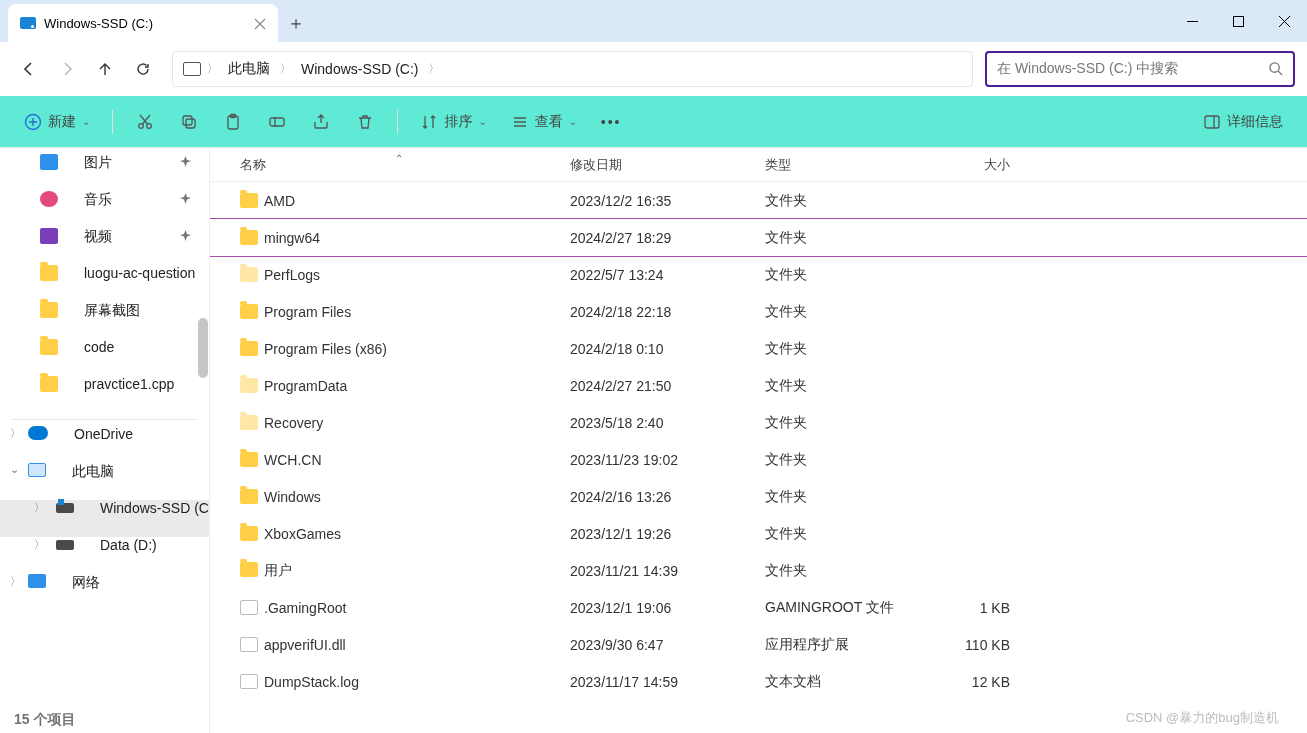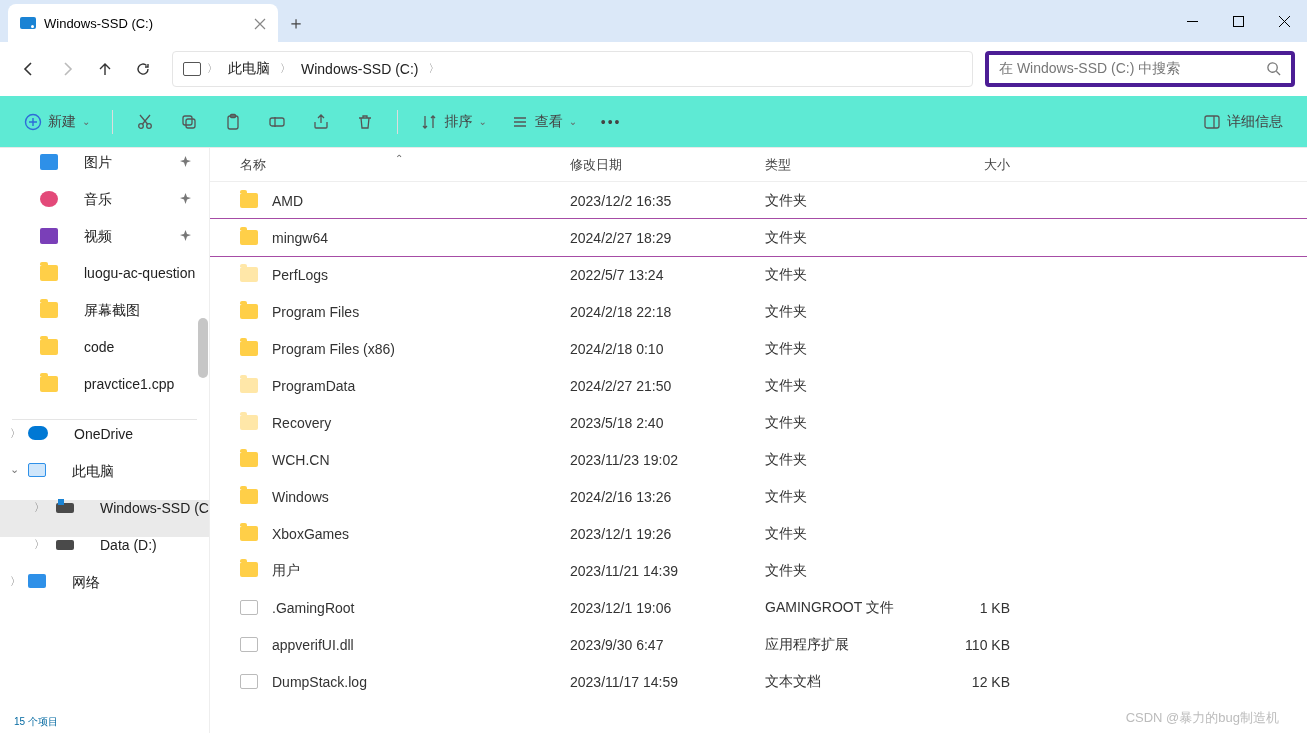--- a/index.html
+++ b/index.html
@@ -19,21 +19,21 @@
   .wc svg { width:11px; height:11px; }
 
   
   .navbar { height:54px; background:#fff; display:flex; align-items:center; padding:0 12px; gap:4px; border-bottom:1px solid #fff;}
   .nav-btn { width:34px; height:34px; display:flex; align-items:center; justify-content:center; border-radius:4px; color:#555;}
   .nav-btn.disabled { color:#bbb;}
   .breadcrumb { flex:1; height:36px; border:1px solid #e5e5e5; border-radius:4px; display:flex; align-items:center; padding:0 6px; margin:0 8px;}
   .bc-seg { padding:0 8px; font-size:14px; color:#222;}
   .bc-sep { color:#888; font-size:11px; padding:0 2px;}
   .bc-pc-icon{width:18px;height:14px;border:1.5px solid #555;border-radius:2px;position:relative;margin:0 4px;}
-  .searchbox { width:310px; height:36px; border:4px solid #4c1d95; border-radius:4px; display:flex; align-items:center; padding:0 10px; color:#777;}
+  .searchbox { width:310px; height:36px; border:2px solid #4c1d95; border-radius:4px; display:flex; align-items:center; padding:0 10px; color:#777;}
   .searchbox span{flex:1;}
 
   
   .toolbar { height:52px; background:#5eead4; border-bottom:1px solid #e9e9e9; display:flex; align-items:center; padding:0 14px; gap:4px;}
   .tbtn { height:36px; padding:0 10px; display:flex; align-items:center; gap:6px; border-radius:4px; color:#444;}
   .tbtn.icon-only { width:40px; justify-content:center; padding:0;}
   .vline { width:1px; height:24px; background:#ddd; margin:0 8px;}
   .dropdown-caret{font-size:10px;color:#666;}
   .tbtn svg{width:18px;height:18px;}
   .toolbar .spacer{flex:1;}
@@ -66,29 +66,29 @@
   .filepane { flex:1; display:flex; flex-direction:column; min-width:0;}
   .colhdr { height:34px; display:flex; align-items:center; border-bottom:1px solid #eee; color:#444; font-size:13px;}
   .c-name{flex:0 0 360px; padding-left:30px; position:relative;}
   .sort-caret{position:absolute;left:185px;top:-3px;font-size:10px;color:#666;}
   .c-date{flex:0 0 195px;}
   .c-type{flex:0 0 165px;}
   .c-size{flex:0 0 110px; text-align:right; padding-right:30px;}
   .rows{flex:1; overflow:auto;}
   .row{height:37px; display:flex; align-items:center; font-size:14px; color:#333;}
   .row.highlight{outline:1.5px solid #a64ca6;}
-  .row .c-name{display:flex;align-items:flex-start;gap:14px;}
+  .row .c-name{display:flex;align-items:flex-start;gap:6px;}
   .fico{width:18px;height:15px;flex-shrink:0;}
   .fico.folder{background:#ffcf48;border-radius:2px;position:relative;}
   .fico.folder::before{content:"";position:absolute;top:-3px;left:0;width:7px;height:3px;background:#ffcf48;border-radius:2px 2px 0 0;}
   .fico.folder.faded{background:#ffe7a8;}
   .fico.folder.faded::before{background:#ffe7a8;}
   .fico.file{background:#fff;border:1px solid #bbb;border-radius:2px;}
   .watermark{position:absolute;right:28px;bottom:6px;color:#bcbcbc;font-size:13px;}
-  .footer-count{position:absolute;left:14px;bottom:4px;color:#0369a1;font-size:10px;}
+  .footer-count{position:absolute;left:14px;bottom:4px;color:#737373;font-size:14px;font-weight:bold;}
 </style>
 </head>
 <body>
 
 <div class="window">
 
   <div class="titlebar">
     <div class="tab">
       <span class="drive-icon"></span>
       <span class="tab-title">Windows-SSD (C:)</span>

